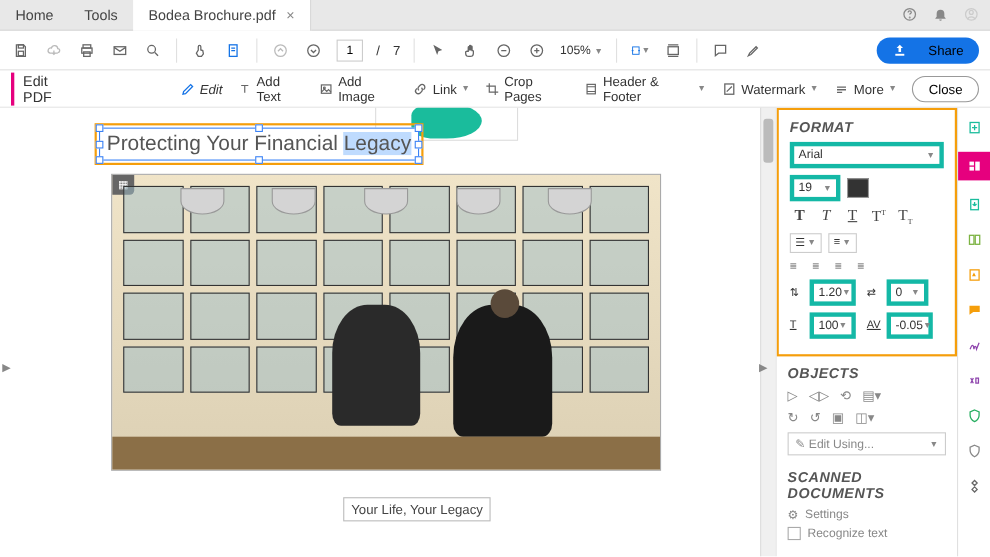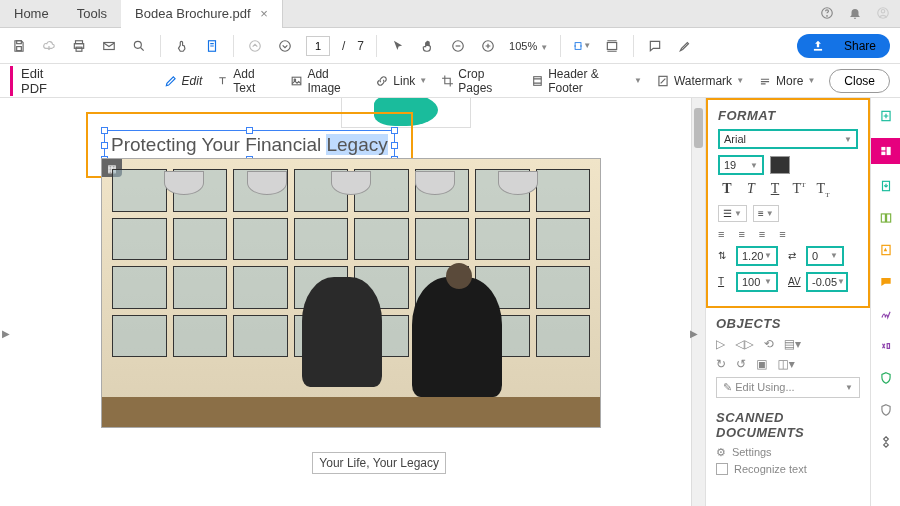--- a/index.html
+++ b/index.html
@@ -15,21 +15,21 @@
 .toolbar .page-input { width: 24px; height: 20px; border: 1px solid #ccc; font-size: 11px; text-align: center; }
 .toolbar .zoomsel { font-size: 11px; }
 .share-btn { margin-left: auto; background: #1473e6; color: #000000; border: none; border-radius: 14px; padding: 5px 14px; font-size: 12px; display: flex; align-items: center; gap: 19px; cursor: pointer; }
 .edit-bar { height: 34px; border-bottom: 1px solid #e0e0e0; display: flex; align-items: center; padding: 0 10px; gap: 14px; }
 .edit-left { border-left: 3px solid #e6007e; padding-left: 8px; font-size: 13px; font-weight: 500; color: #333; margin-right: 80px; }
 .edit-btn { color: #1473e6; display: flex; align-items: center; gap: 4px; font-size: 12px; font-style: italic; }
 .tool-item { display: flex; align-items: center; gap: 4px; font-size: 12px; color: #333; cursor: pointer; }
 .close-btn { margin-left: auto; border: 1px solid #999; border-radius: 14px; padding: 4px 14px; font-size: 12px; background: #fff; cursor: pointer; }
 .main { display: flex; height: 408px; }
 .canvas-area { flex: 1; background: #fff; position: relative; overflow: hidden; padding: 10px 20px 10px 80px; }
-.text-block { position: absolute; top: 14px; left: 86px; border: 2px solid #f59e0b; padding: 16px; }
+.text-block { position: absolute; top: 14px; left: 86px; border: 2px solid #f59e0b; padding: 2px; }
 .text-inner { border: 1px solid #3b82f6; padding: 3px 6px; font-size: 19px; color: #555; background: #fff; position: relative; }
 .text-inner .sel { background: #bfdbfe; }
 .handle { width: 7px; height: 7px; background: #fff; border: 1px solid #3b82f6; position: absolute; }
 .h-tl { top: -4px; left: -4px; } .h-tr { top: -4px; right: -4px; } .h-bl { bottom: -4px; left: -4px; } .h-br { bottom: -4px; right: -4px; }
 .h-tm { top: -4px; left: 50%; margin-left: -3px; } .h-bm { bottom: -4px; left: 50%; margin-left: -3px; }
 .h-ml { left: -4px; top: 50%; margin-top: -3px; } .h-mr { right: -4px; top: 50%; margin-top: -3px; }
 .green-shape { position: absolute; top: -6px; right: 220px; width: 130px; height: 36px; border: 1px solid #ddd; display:flex; align-items:center; justify-content:center; }
 .green-shape::after { content: ""; width: 64px; height: 32px; background: #1abc9c; border-radius: 40% 60% 60% 40%; }
 .photo { position: absolute; top: 60px; left: 101px; width: 500px; height: 270px; background: linear-gradient(#f0e4c8, #dcd0b4); border: 1px solid #aaa; overflow: hidden; }
 .photo-badge { position: absolute; top: 0; left: 0; width: 20px; height: 18px; background: #666; color: #fff; font-size: 10px; display:flex; align-items:center; justify-content:center; border-bottom-right-radius: 4px; }
@@ -45,21 +45,21 @@
 .bodea { position: absolute; bottom: 16px; left: 80px; border: 1px solid #bbb; padding: 4px 8px; font-size: 14px; letter-spacing: 1px; color: #6b8a7a; font-weight: 300; }
 .tagline { position: absolute; bottom: 32px; right: 245px; border: 1px solid #bbb; padding: 3px 6px; font-size: 12px; color: #444; }
 .scroll-v { width: 14px; background: #f0f0f0; border-left: 1px solid #ddd; position: relative; }
 .scroll-v .thumb { position: absolute; left: 2px; right: 2px; top: 10px; height: 40px; background: #bbb; border-radius: 3px; }
 .expand-left { position: absolute; left: 2px; top: 230px; color: #888; font-size: 10px; }
 .expand-right { position: absolute; left: -2px; top: 230px; color: #888; font-size: 10px; }
 .right-panel { width: 165px; border-left: 1px solid #e0e0e0; padding: 8px 10px; background: #fff; font-size: 11px; overflow: hidden; position: relative; }
 .format-box { border: 2px solid #f59e0b; margin: -8px -10px 8px -10px; padding: 8px 10px; }
 .panel-title { font-size: 13px; font-weight: 700; color: #555; letter-spacing: 0.5px; margin-bottom: 6px; font-style: italic; }
 .font-row { display: flex; align-items: center; gap: 6px; margin-bottom: 6px; }
-.sel-box { border: 2px solid #14b8a6; padding: 2px 4px; font-size: 11px; display: flex; align-items: center; justify-content: space-between; min-height: 18px; }
+.sel-box { border: 4px solid #14b8a6; padding: 2px 4px; font-size: 11px; display: flex; align-items: center; justify-content: space-between; min-height: 18px; }
 .sel-box.full { width: 100%; }
 .color-swatch { width: 20px; height: 18px; background: #333; border: 1px solid #999; }
 .style-row { display: flex; gap: 6px; margin-bottom: 6px; font-family: Georgia, serif; font-size: 14px; color: #444; }
 .style-row span { width: 18px; text-align: center; cursor: pointer; }
 .list-row { display: flex; gap: 6px; margin-bottom: 6px; }
 .list-btn { border: 1px solid #ccc; padding: 2px 4px; display: flex; align-items: center; gap: 2px; font-size: 10px; }
 .align-row { display: flex; gap: 14px; margin-bottom: 6px; color: #555; }
 .spacing-row { display: flex; align-items: center; gap: 4px; margin-bottom: 6px; font-size: 10px; }
 .spacing-row .lbl { width: 14px; }
 .edit-using { border: 1px solid #ccc; padding: 3px 6px; color: #888; display: flex; align-items: center; justify-content: space-between; margin-top: 4px; }

